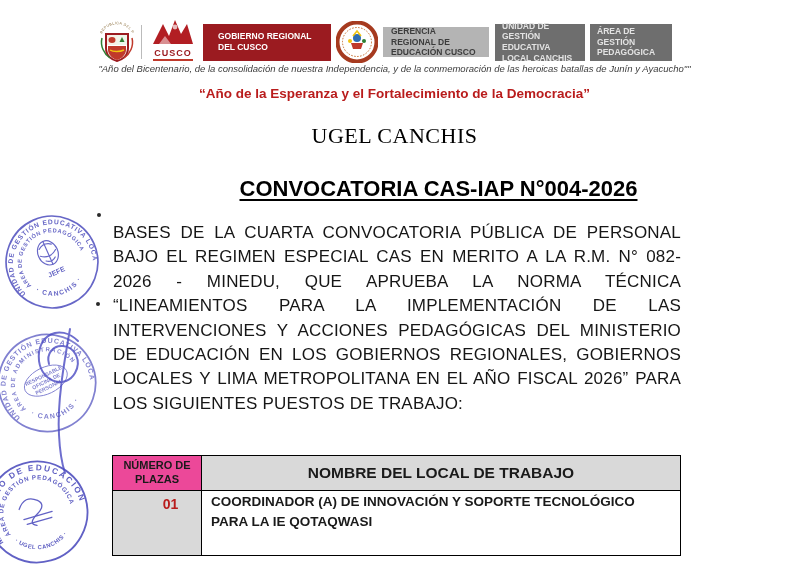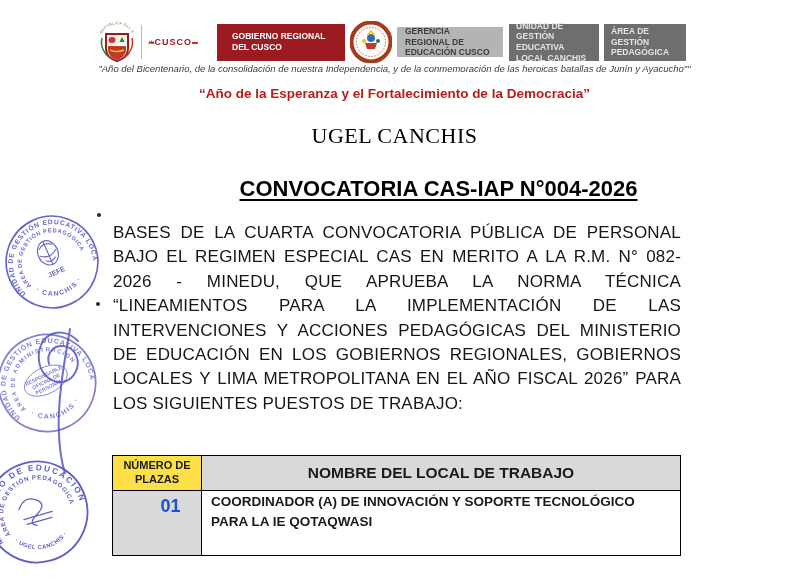--- a/index.html
+++ b/index.html
@@ -4,21 +4,21 @@
 <style>
   html,body{margin:0;padding:0;background:#ffffff;}
   .page{
     position:relative;width:789px;height:587px;background:#ffffff;
     font-family:"Liberation Sans", sans-serif;overflow:hidden;color:#1a1a1a;
   }
   
   .header-row{position:absolute;top:18px;left:98px;width:588px;display:flex;align-items:center;}
   .coat{width:38px;height:48px;flex:0 0 auto;}
   .hdr-divider{width:1px;height:34px;background:#bbbbbb;margin:0 6px 0 5px;}
-  .cusco-logo{width:50px;height:48px;flex:0 0 auto;margin-right:19px;display:flex;flex-direction:row;align-items:center;}
+  .cusco-logo{width:50px;height:48px;flex:0 0 auto;margin-right:5px;display:flex;flex-direction:column;align-items:center;}
   .cusco-mark{width:44px;height:30px;}
   .cusco-word{font-size:9px;font-weight:bold;color:#9b1b20;letter-spacing:1px;line-height:1;margin-top:1px;}
   .cusco-bar{width:40px;height:2px;background:#c0392b;margin-top:1px;}
   .blk{box-sizing:border-box;display:flex;align-items:center;font-weight:bold;line-height:1.25;}
   .blk-red{background:#9b1b20;color:#ffffff;width:128px;height:37px;font-size:8.5px;padding:3px 15px;margin-right:5px;}
   .seal{width:42px;height:42px;flex:0 0 auto;margin-right:5px;}
   .blk-ltgray{background:#b4b4b4;color:#3c3c3c;width:106px;height:30px;font-size:8.5px;padding:3px 8px;margin-right:6px;}
   .blk-gray{background:#6e6e6e;color:#e3e3e3;font-size:8.5px;padding:3px 7px;}
   .blk-ugel{width:90px;height:37px;margin-right:5px;}
   .blk-area{width:82px;height:37px;}
@@ -30,25 +30,25 @@
   .conv-title{top:176px;font-size:22px;font-weight:bold;color:#000000;
     text-decoration:underline;text-decoration-thickness:2px;text-underline-offset:3px;padding-left:44px;}
   
   .body-par{
     position:absolute;top:221px;left:113px;width:568px;
     font-size:17px;line-height:24.4px;text-align:justify;color:#161616;letter-spacing:0.2px;
   }
   
   .puestos-table{position:absolute;top:455px;left:112px;border-collapse:collapse;width:569px;}
   .puestos-table th,.puestos-table td{border:1.8px solid #000000;}
-  .th-plazas{background:#fde047;width:84px;font-size:11px;font-weight:bold;text-align:center;
+  .th-plazas{background:#ec4899;width:84px;font-size:11px;font-weight:bold;text-align:center;
     line-height:1.25;padding:3px 2px;color:#1a1a1a;}
   .th-puesto{background:#d9d9d9;font-size:15.5px;font-weight:bold;text-align:center;padding:4px 2px;color:#1a1a1a;}
-  .td-plazas{background:#d9d9d9;font-size:18px;font-weight:bold;text-align:center;vertical-align:top;
-    padding-top:5px;height:58px;color:#1d4ed8;padding-left:28px;}
+  .td-plazas{background:#d9d9d9;font-size:14px;font-weight:bold;text-align:center;vertical-align:top;
+    padding-top:5px;height:58px;color:#b91c1c;padding-left:28px;}
   .td-puesto{background:#ffffff;font-size:13.5px;font-weight:bold;text-align:left;vertical-align:top;
     padding:1px 9px;line-height:1.55;color:#1a1a1a;}
   
   .stamp{position:absolute;overflow:visible;}
   .st-ring{fill:none;stroke:#4646bb;stroke-width:2;}
   .st-ring2{fill:none;stroke:#4646bb;stroke-width:1;}
   .st-txt{fill:#4343b8;font-family:"Liberation Sans", sans-serif;font-weight:bold;}
   .st-scribble{fill:none;stroke:#4646bb;stroke-width:1.4;stroke-linecap:round;}
   .stamp1{left:2px;top:212px;width:100px;height:100px;transform:rotate(-24deg);opacity:0.82;}
   .stamp2{left:-6px;top:330px;width:106px;height:106px;transform:rotate(-26deg);opacity:0.68;}

